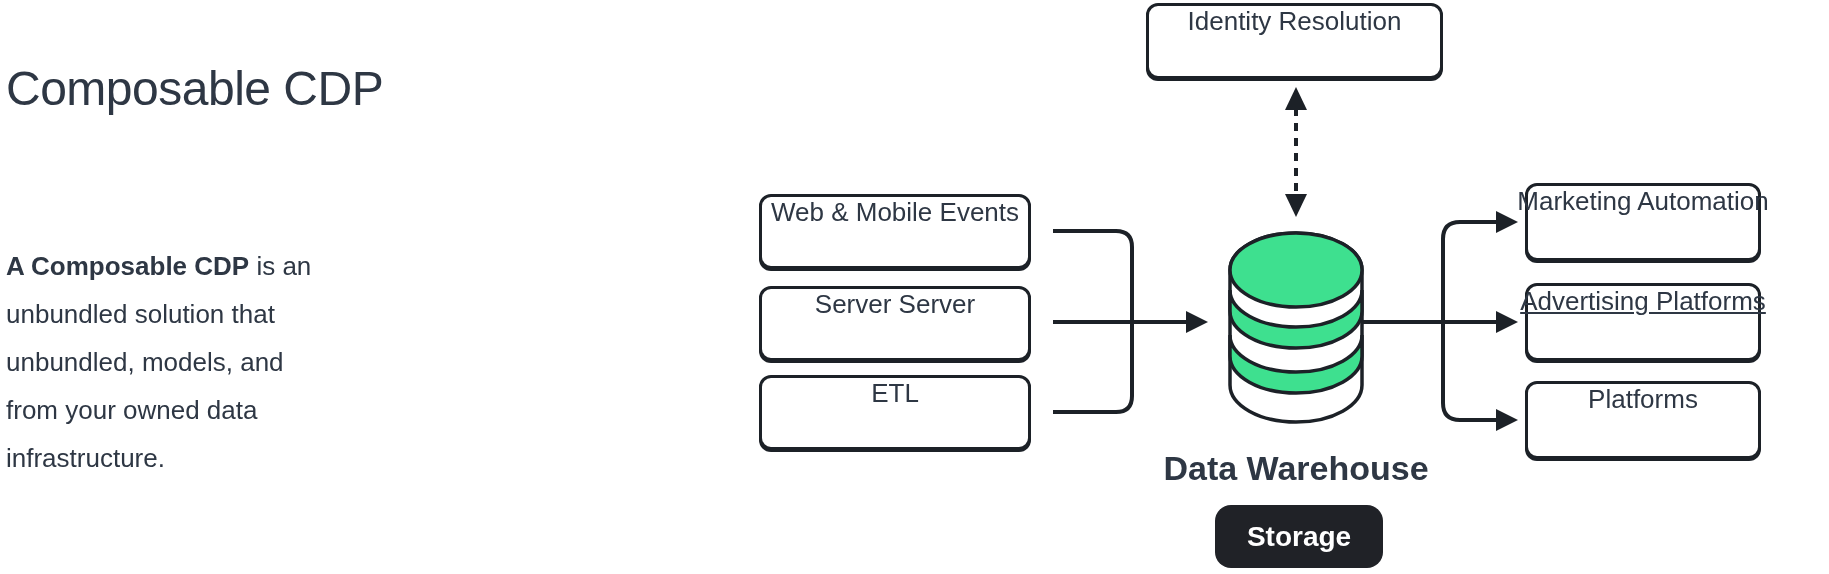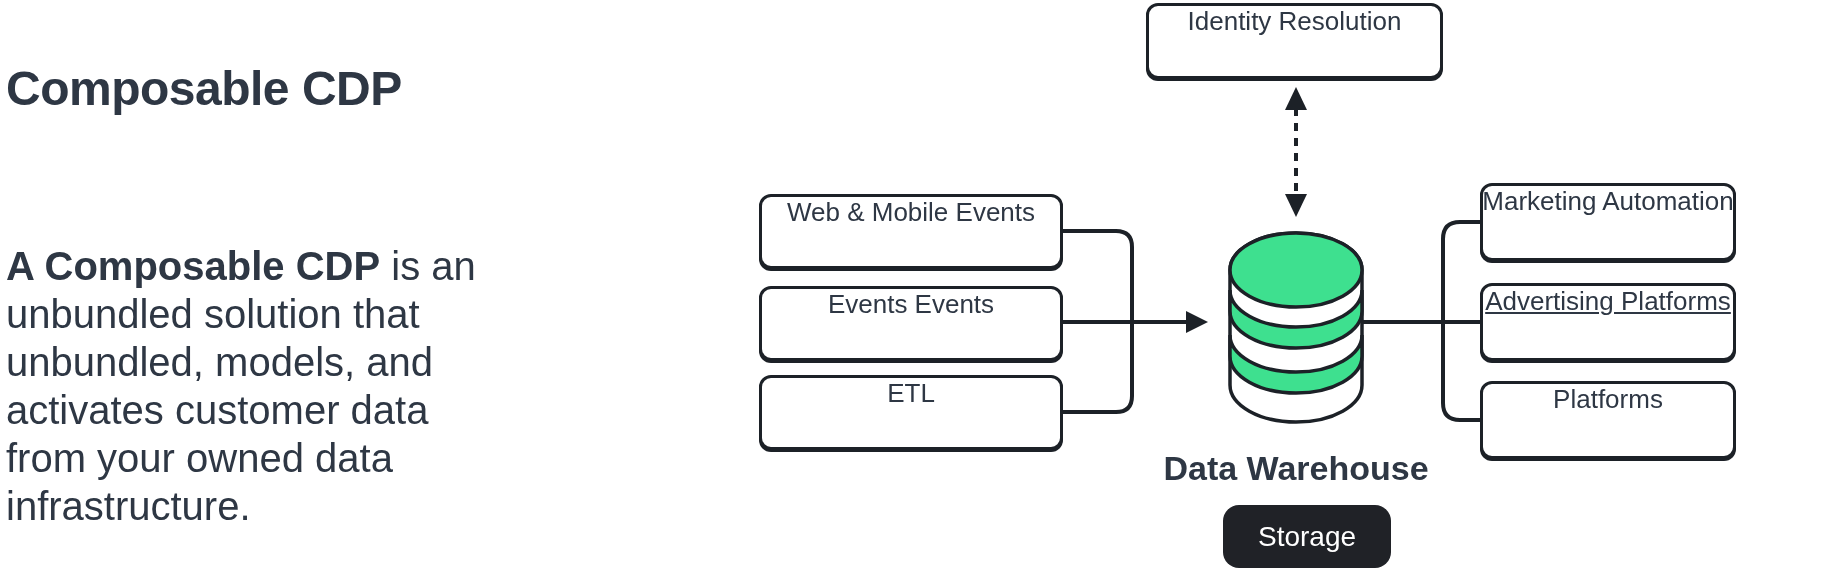--- a/index.html
+++ b/index.html
@@ -11,44 +11,44 @@
     --badgetext:#ffffff;
     --bg:#ffffff;
   }
   *{box-sizing:border-box;}
   html,body{margin:0;padding:0;background:var(--bg);}
   body{font-family:"Liberation Sans","DejaVu Sans",sans-serif;}
   .canvas{position:relative;width:1829px;height:574px;background:var(--bg);overflow:hidden;}
 
   
   .title{position:absolute;left:6px;top:56px;margin:0;font-size:48px;line-height:66px;
-         font-weight:700;color:var(--text);letter-spacing:-0.5px;}
+         font-weight:400;color:var(--text);letter-spacing:-0.5px;}
   .title div{white-space:nowrap;}
-  .intro-p{position:absolute;left:6px;top:242px;margin:0;font-size:40px;line-height:48px;
+  .intro-p{position:absolute;left:6px;top:242px;margin:0;font-size:26px;line-height:48px;
            color:var(--text);font-weight:400;}
   .intro-p .line{display:block;white-space:nowrap;}
   .intro-p b{font-weight:700;}
 
   
   .node{position:absolute;background:var(--boxfill);border:3px solid var(--ink);
         border-radius:12px;box-shadow:0 2px 0 var(--ink);
         display:flex;align-items:flex-start;justify-content:center;
         font-size:26px;font-weight:500;color:var(--text);white-space:nowrap;}
   .id-res{left:1146px;top:3px;width:297px;height:76px;}
-  .src{left:759px;width:304px;height:75px;}
+  .src{left:759px;width:272px;height:75px;}
   .src0{top:194px;} .src1{top:286px;} .src2{top:375px;}
-  .dst{left:1480px;width:256px;height:78px;}
+  .dst{left:1525px;width:236px;height:78px;}
   .dst0{top:183px;} .dst1{top:283px;text-decoration:underline;} .dst2{top:381px;}
 
   .wh-label{position:absolute;left:1146px;top:449px;width:300px;text-align:center;
             font-size:34px;font-weight:700;color:var(--text);white-space:nowrap;}
   .storage{position:absolute;left:1215px;top:505px;width:168px;height:63px;
            background:var(--badge);color:var(--badgetext);border-radius:16px;
            display:flex;align-items:center;justify-content:center;
-           font-size:28px;font-weight:400;margin-left:8px;}
+           font-size:28px;font-weight:700;}
 
   
   svg.wires{position:absolute;left:0;top:0;pointer-events:none;}
   .wire{fill:none;stroke:var(--ink);stroke-width:4;}
   .dashed{stroke-dasharray:8 7;}
   .head{fill:var(--ink);stroke:none;}
   .db-outline{stroke:var(--ink);stroke-width:3.5;}
 </style>
 </head>
 <body>
@@ -56,21 +56,20 @@
 <div class="canvas">
 
   <h1 class="title">
     <div>Composable CDP</div>
   </h1>
 
   <p class="intro-p">
     <span class="line"><b>A Composable CDP</b><span> is an</span></span>
     <span class="line">unbundled solution that</span>
     <span class="line">unbundled, models, and</span>
-    <span class="line">activates customer data</span>
     <span class="line">from your owned data</span>
     <span class="line">infrastructure.</span>
   </p>
 
   <div>
 
     <svg class="wires" width="1829" height="574" viewBox="0 0 1829 574">
 
       <path class="wire" d="M1053 231 H1116 Q1132 231 1132 247 V396 Q1132 412 1116 412 H1053"></path>
 
@@ -95,21 +94,21 @@
     </svg>
 
     <div class="node id-res">
       <span>Identity Resolution</span>
     </div>
 
     <div class="node src src0">
       <span>Web &amp; Mobile Events</span>
     </div>
     <div class="node src src1">
-      <span>Events Events</span>
+      <span>Server Server</span>
     </div>
     <div class="node src src2">
       <span>ETL</span>
     </div>
 
     <div class="node dst dst0">
       <span>Marketing Automation</span>
     </div>
     <div class="node dst dst1">
       <span>Advertising Platforms</span>

